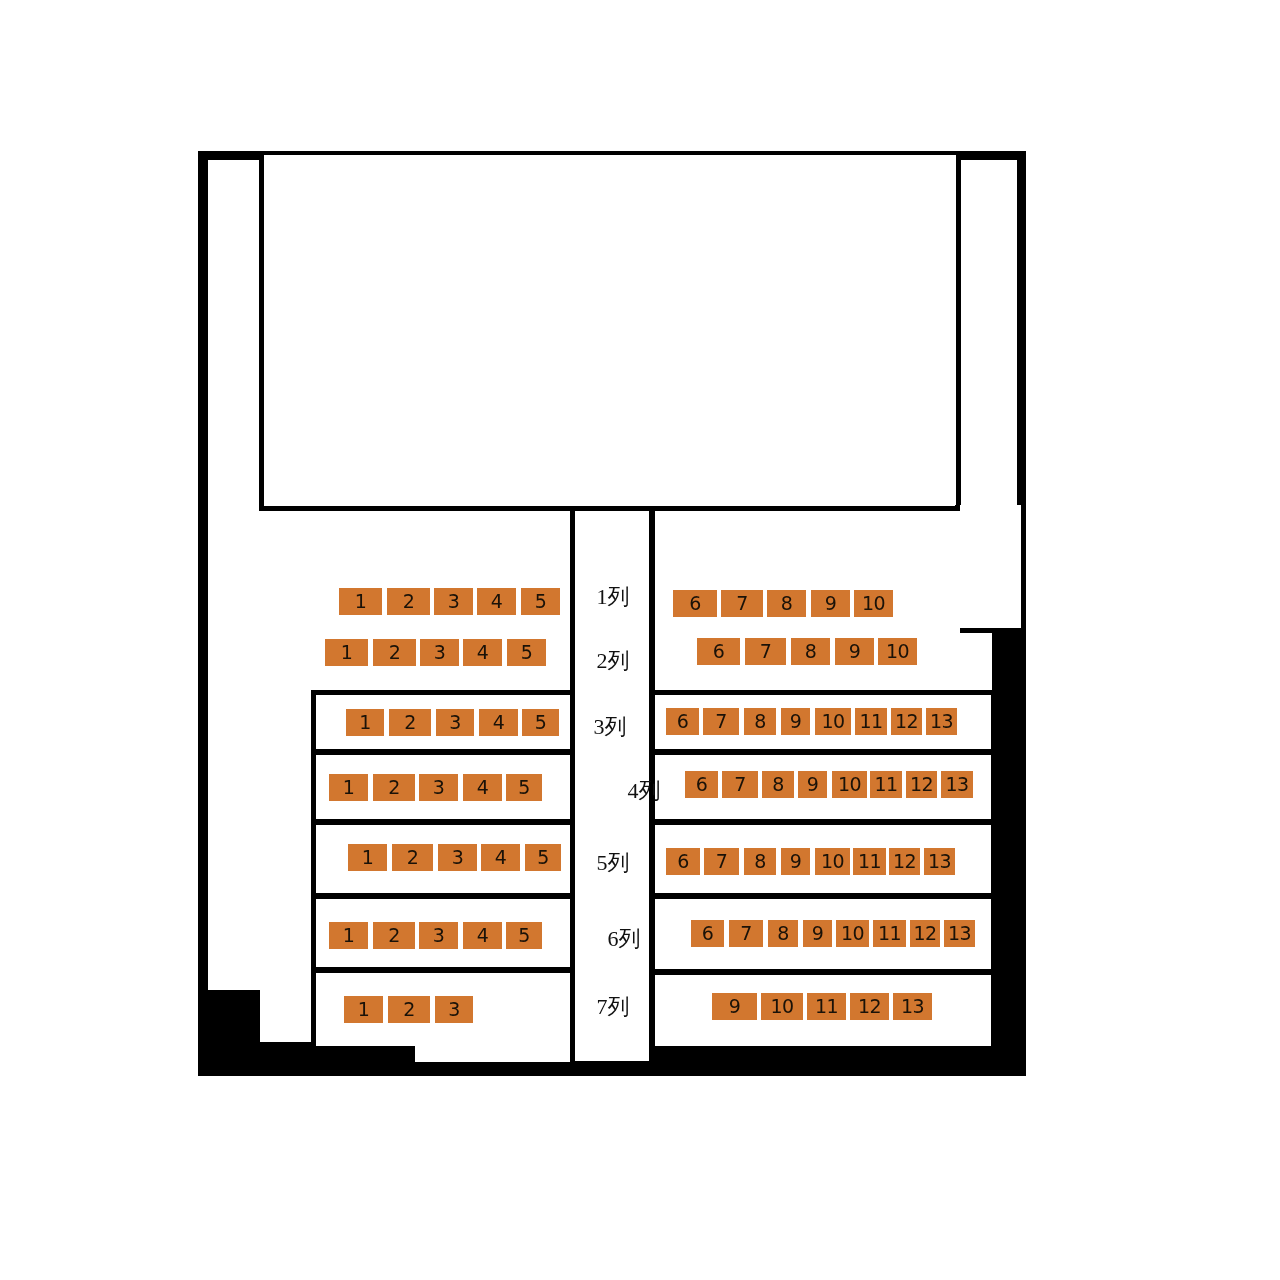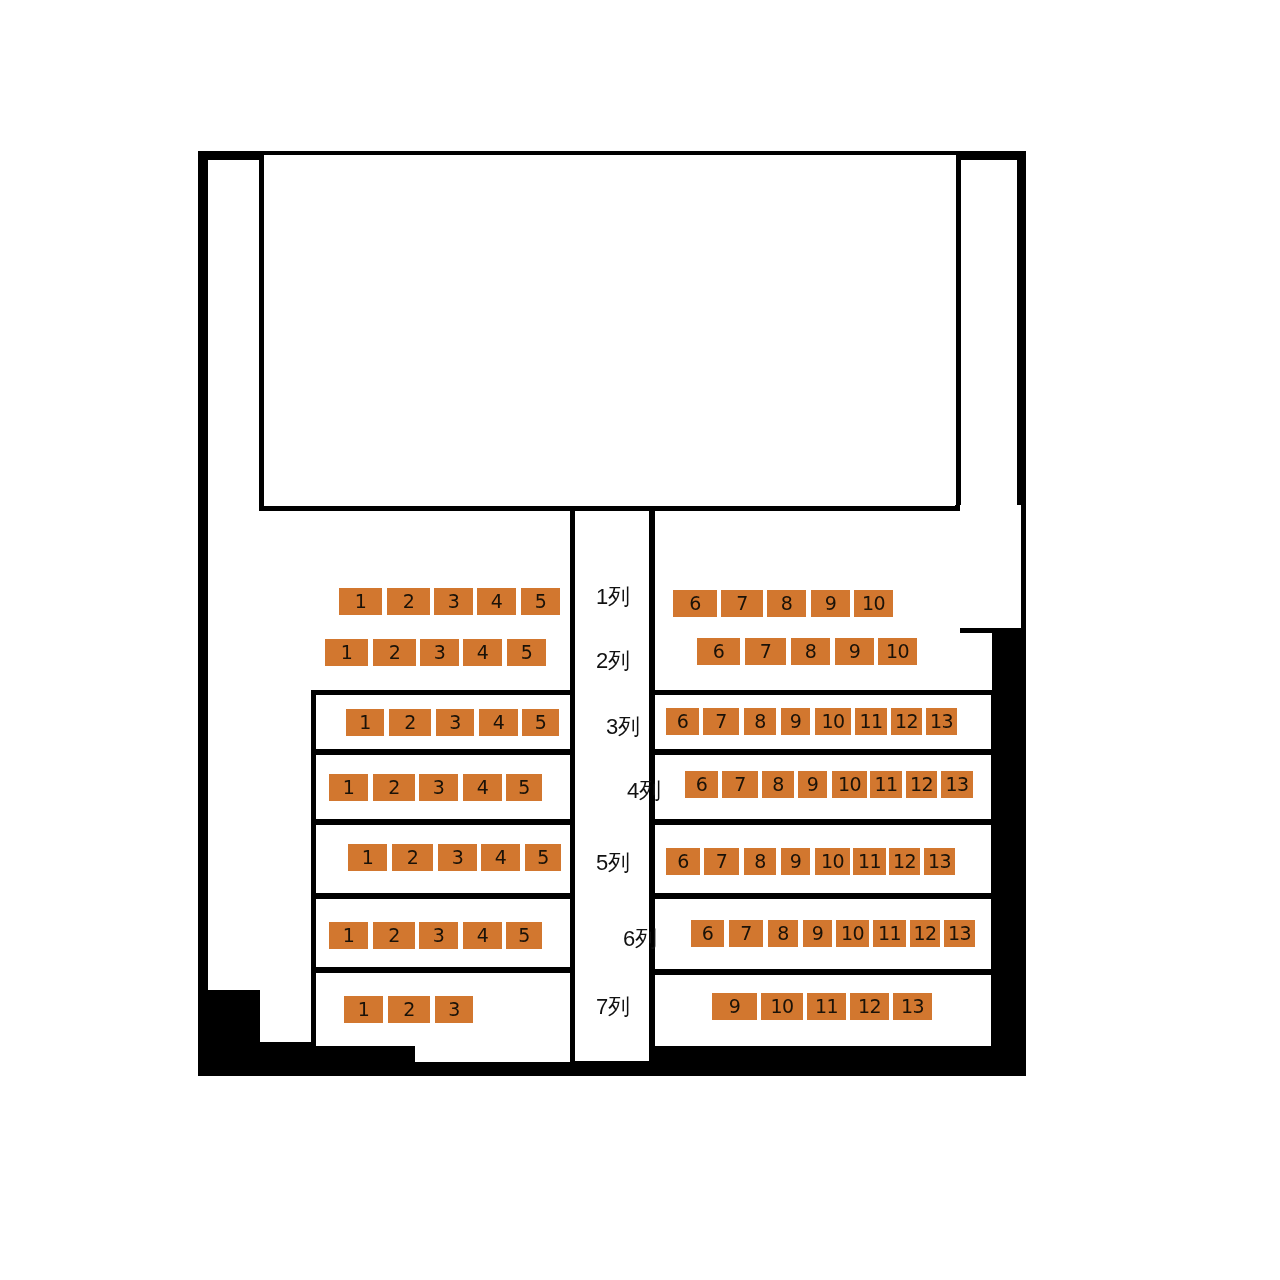--- a/index.html
+++ b/index.html
@@ -1,20 +1,20 @@
 <!DOCTYPE html>
 <html><head>
 <meta charset="utf-8">
 <style>
   html, body { margin:0; padding:0; background:#ffffff; }
   body { width:1280px; height:1280px; position:relative; overflow:hidden; font-family:"DejaVu Sans", sans-serif; }
   .wall { position:absolute; background:#000; }
   .box { position:absolute; border:5px solid #000; background:#fff; box-sizing:border-box; }
   .seat { position:absolute; height:27px; background:#d2772f; color:#1a1208; font-size:19px; font-weight:500; text-align:center; line-height:27px; font-family:"DejaVu Sans", sans-serif; letter-spacing:-0.5px; }
-  .rowlabel { position:absolute; font-size:22px; color:#111; width:60px; text-align:center; font-family:Liberation Sans, sans-serif; }
+  .rowlabel { position:absolute; font-size:22px; color:#111; width:60px; text-align:center; font-family:Liberation Serif, serif; }
 </style>
 </head>
 <body>
 
 <div>
 
   <div class="wall" style="left:198px;top:151px;width:827px;height:9px;"></div>
   <div class="wall" style="left:198px;top:151px;width:10px;height:925px;"></div>
   <div class="wall" style="left:1017px;top:151px;width:9px;height:917px;"></div>
   <div class="wall" style="left:198px;top:1062px;width:828px;height:14px;"></div>
@@ -38,24 +38,24 @@
 
   <div class="box" style="left:650px;top:506px;width:310px;height:190px;border-right:none;"></div>
   <div class="box" style="left:650px;top:690px;width:346px;height:64px;"></div>
   <div class="box" style="left:650px;top:750px;width:346px;height:74px;"></div>
   <div class="box" style="left:650px;top:820px;width:346px;height:78px;"></div>
   <div class="box" style="left:650px;top:894px;width:346px;height:80px;"></div>
   <div class="box" style="left:650px;top:970px;width:346px;height:76px;border-bottom:none;"></div>
 
   <div class="rowlabel" style="left:583px;top:582px;">1列</div>
   <div class="rowlabel" style="left:583px;top:646px;">2列</div>
-  <div class="rowlabel" style="left:593px;top:712px;">3列</div>
+  <div class="rowlabel" style="left:580px;top:712px;">3列</div>
   <div class="rowlabel" style="left:614px;top:776px;">4列</div>
   <div class="rowlabel" style="left:583px;top:848px;">5列</div>
-  <div class="rowlabel" style="left:610px;top:924px;">6列</div>
+  <div class="rowlabel" style="left:594px;top:924px;">6列</div>
   <div class="rowlabel" style="left:583px;top:992px;">7列</div>
 
   <div class="seat" style="left:339px;top:588px;width:43px;">1</div>
   <div class="seat" style="left:387px;top:588px;width:43px;">2</div>
   <div class="seat" style="left:434px;top:588px;width:39px;">3</div>
   <div class="seat" style="left:477px;top:588px;width:39px;">4</div>
   <div class="seat" style="left:521px;top:588px;width:39px;">5</div>
   <div class="seat" style="left:673px;top:590px;width:44px;">6</div>
   <div class="seat" style="left:721px;top:590px;width:42px;">7</div>
   <div class="seat" style="left:767px;top:590px;width:39px;">8</div>

